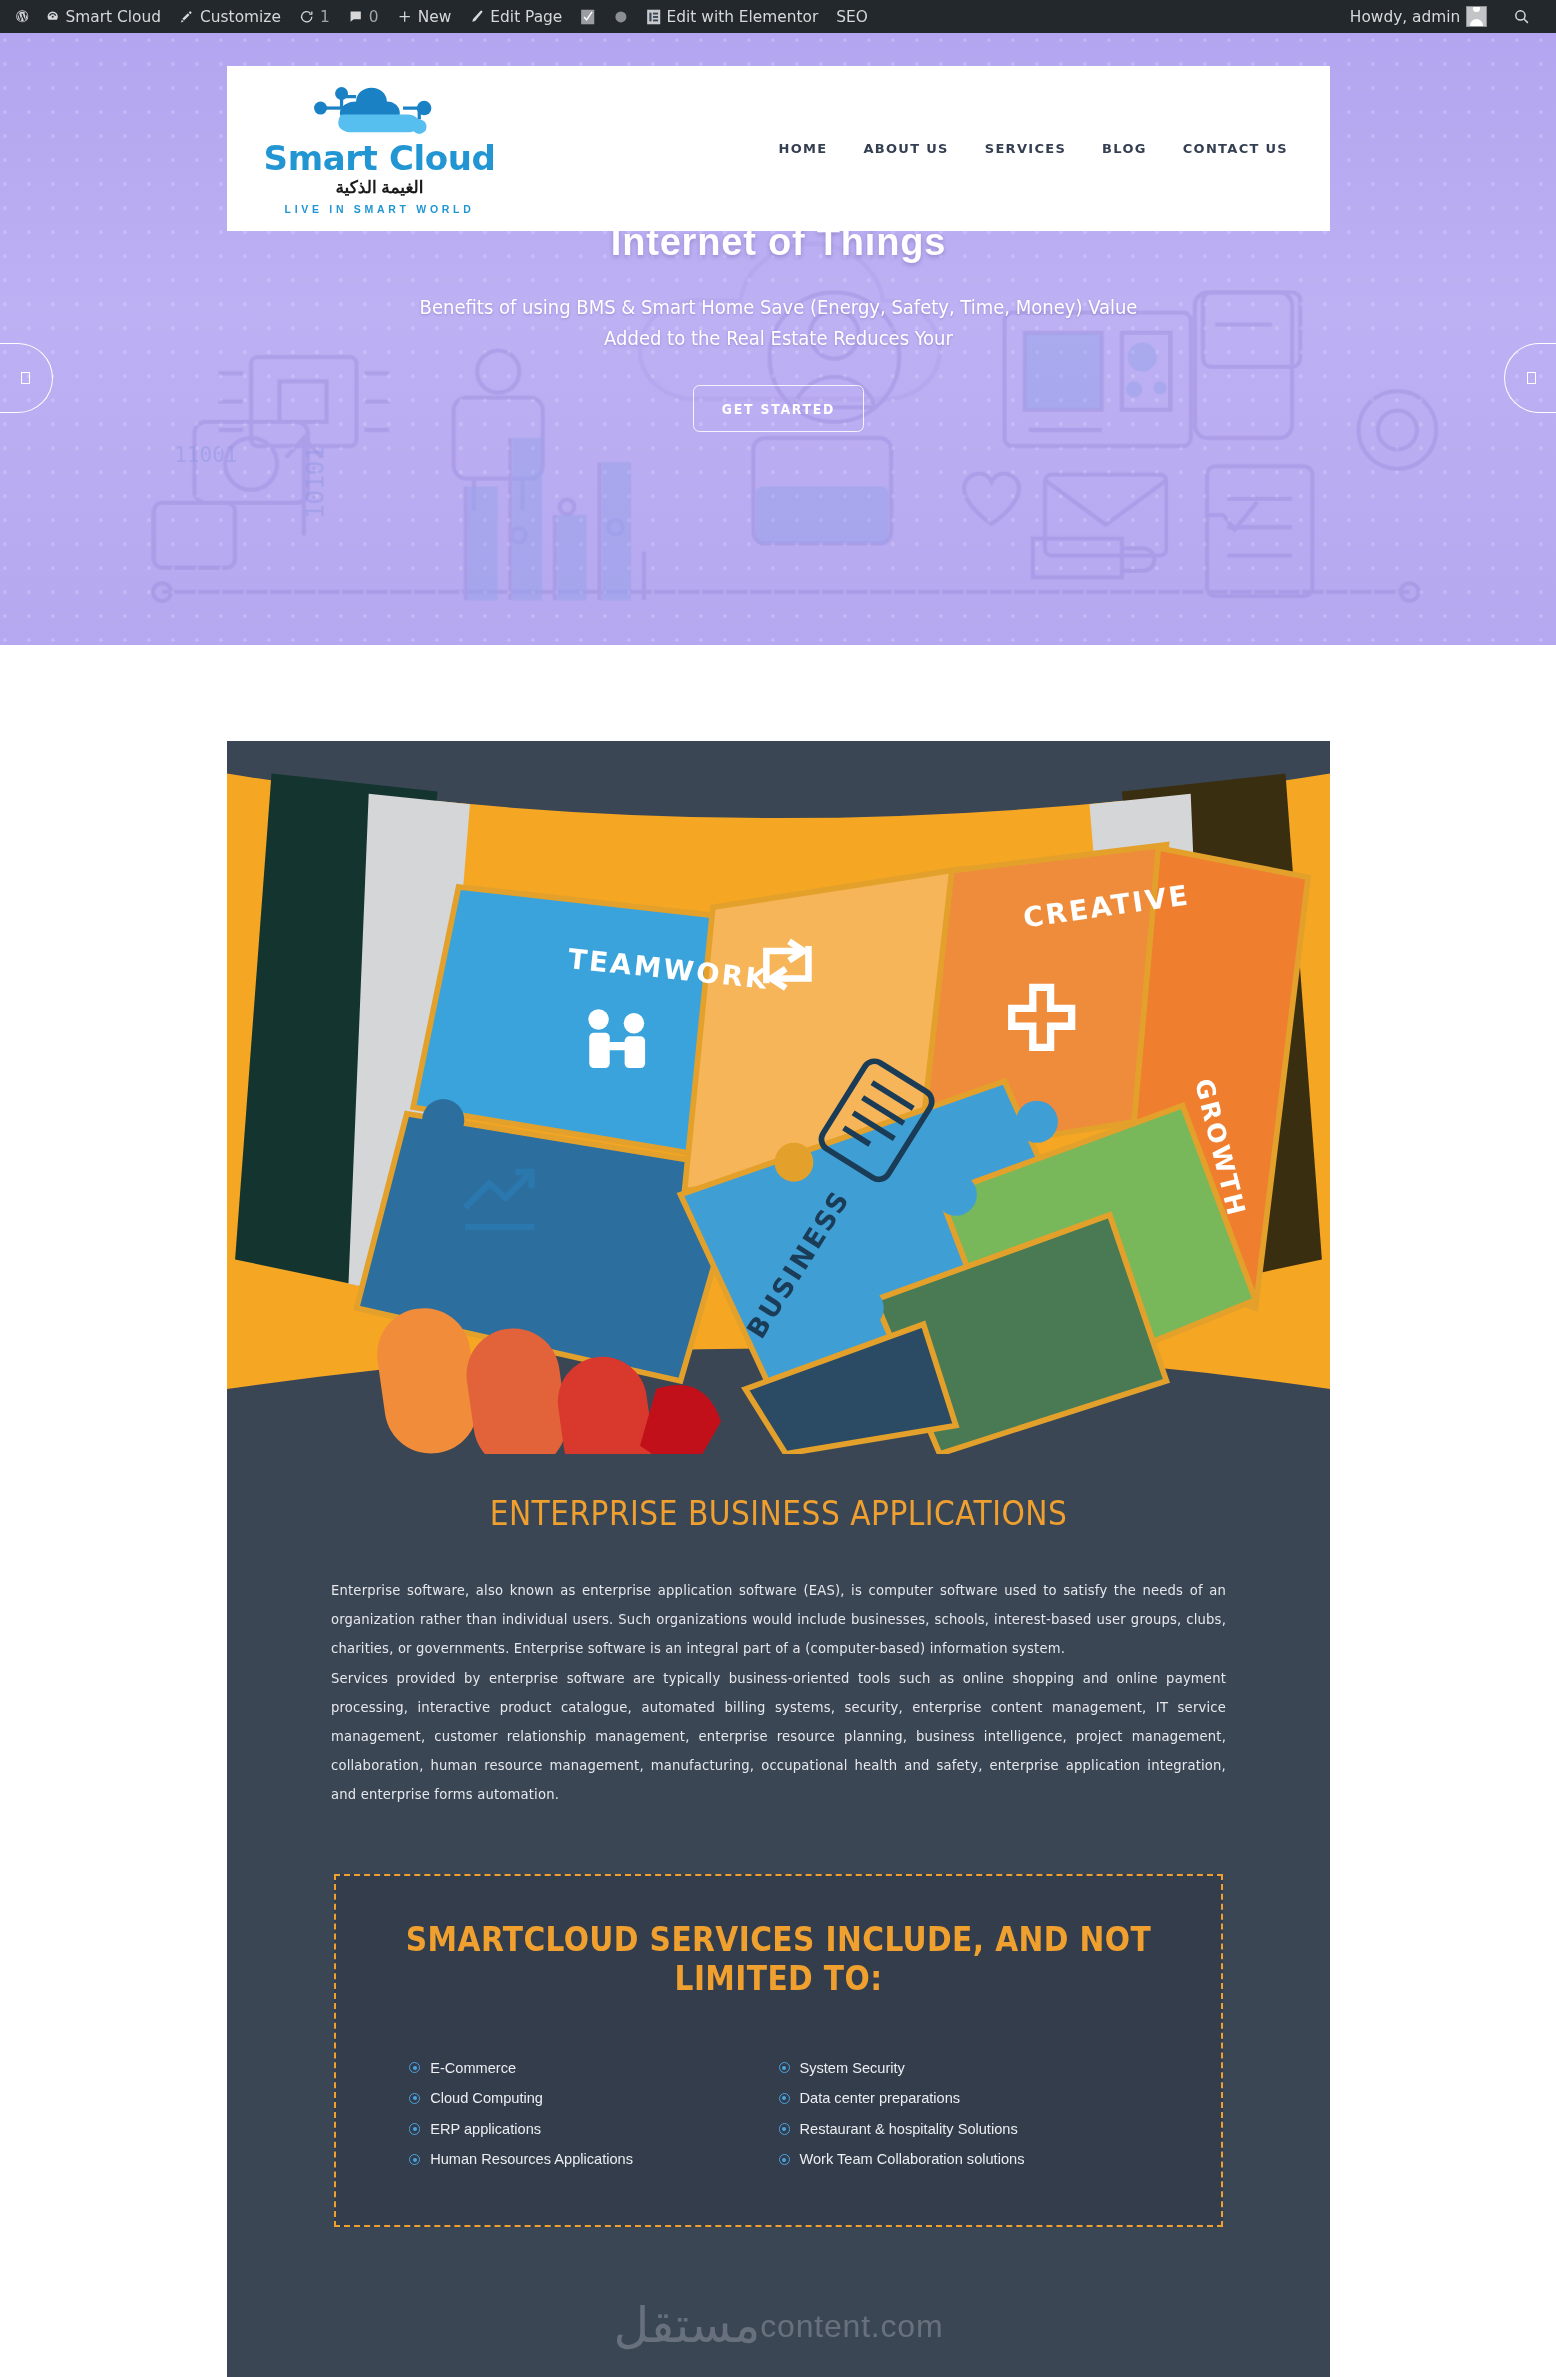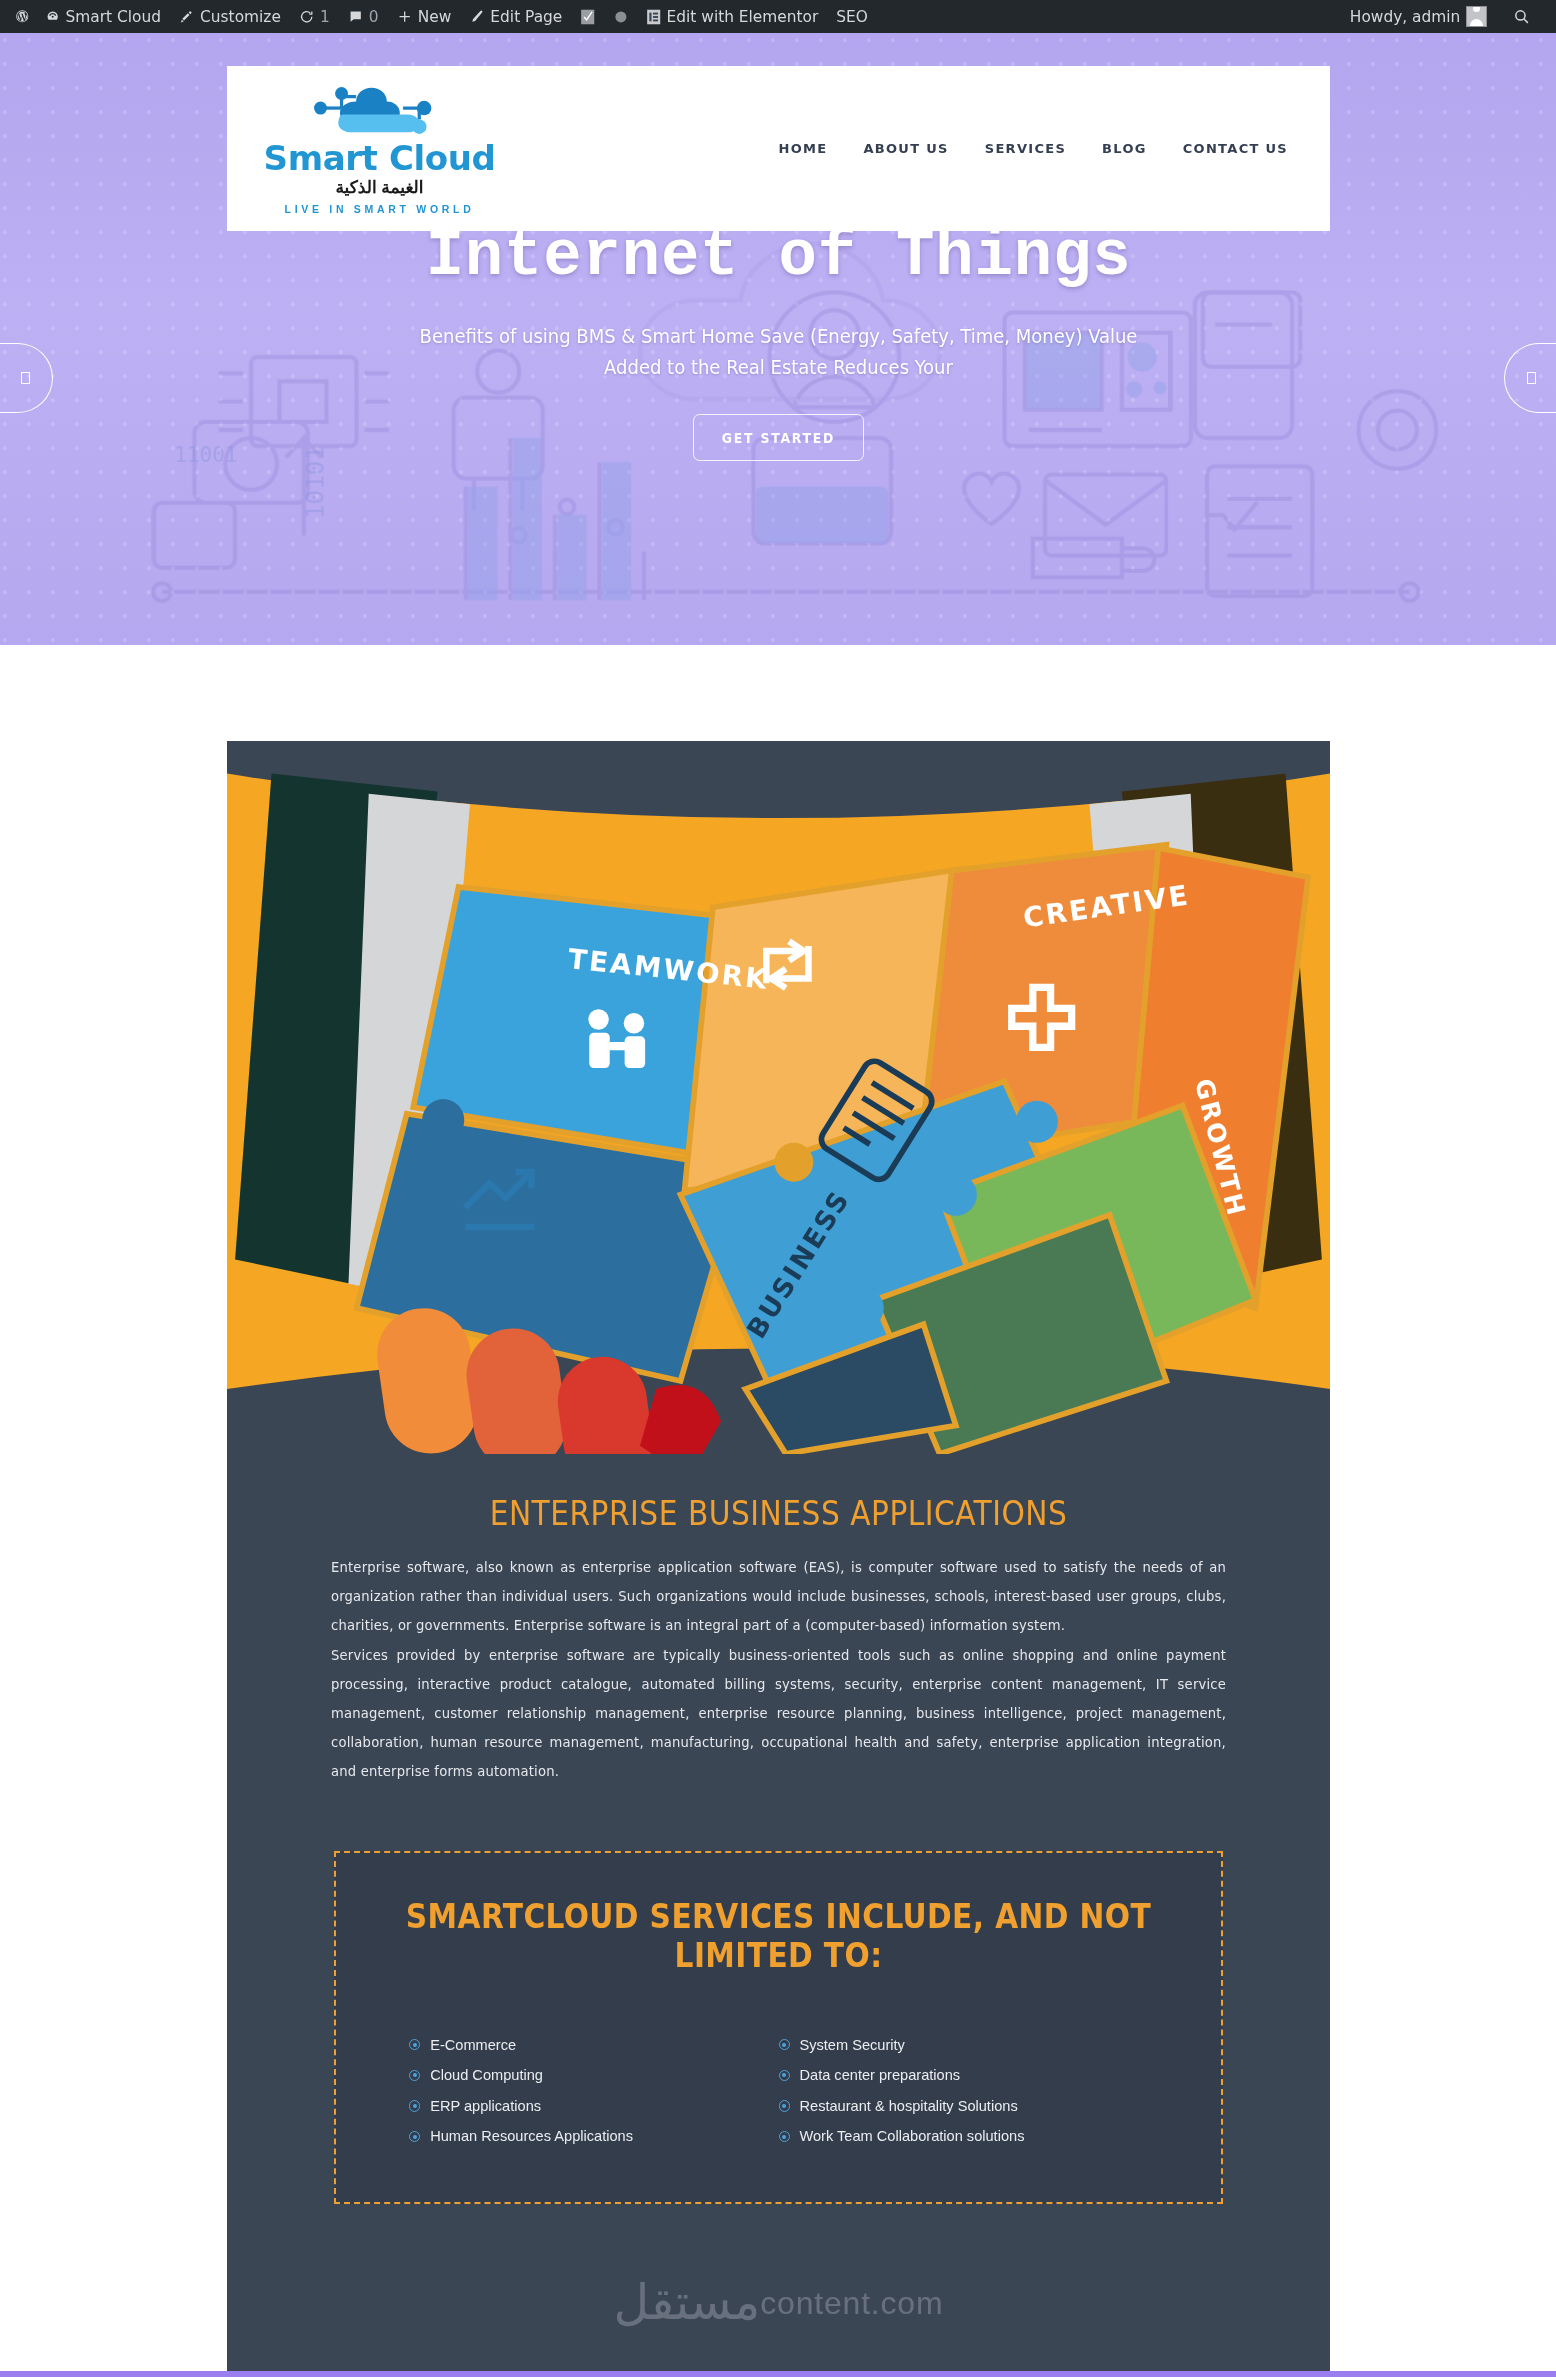--- a/index.html
+++ b/index.html
@@ -55,23 +55,23 @@
       radial-gradient(circle at 20% 30%, rgba(255,255,255,.18) 0 1.6px, transparent 2.4px),
       linear-gradient(180deg,#b3a5ef 0%, #bdb0f3 45%, #b6a8f0 100%);
     background-size: 24px 24px, 100% 100%;
   }
   .hero-illus { position: absolute; inset: 0; opacity: .55; }
   .hero-content {
     position: absolute; left: 0; right: 0; top: 188px;
     text-align: center; z-index: 5;
   }
   .hero-title {
-    font-family: Liberation Mono, monospace;
+    font-family: Liberation Sans, sans-serif;
     font-weight: 700;
-    font-size: 64px; color: #ffffff; letter-spacing: 0.8px;
+    font-size: 38px; color: #ffffff; letter-spacing: 0.8px;
     text-shadow: 0 1.6px 4px rgba(60,40,110,.28);
   }
   .hero-sub {
     margin: 28px auto 0; max-width: 765px;
     font-family: "DejaVu Sans Condensed","Liberation Sans Narrow","Liberation Sans", sans-serif;
     font-size: 20px; color: #ffffff; line-height: 1.55;
     text-shadow: 0 0.8px 2.4px rgba(60,40,110,.25);
   }
   .hero-btn {
     display: inline-block; margin-top: 31px;
@@ -139,21 +139,21 @@
 
   .svc-body { padding: 32px 104px 0; }
   .svc-title {
     text-align: center;
     font-family: "DejaVu Sans Condensed","Liberation Sans Narrow","Liberation Sans", sans-serif;
     font-weight: 400;
     font-size: 33px; color: #f0a02e; letter-spacing: 0.5px;
     margin-top: 8px;
   }
   .svc-para {
-    margin-top: 19px;
+    margin-top: 42px;
     font-family: "DejaVu Sans Condensed","Liberation Sans Narrow","Liberation Sans", sans-serif;
     font-size: 14.6px; line-height: 2.0; color: #e6e8ec;
     text-align: justify; letter-spacing: 0.2px;
   }
   .svc-para + .svc-para { margin-top: 0px; }
 
   .svc-box {
     margin: 65px 3.2px 0; border: 2.4px dashed #f0a02e;
     background: #333d4b; padding: 44px 0 50px;
   }

